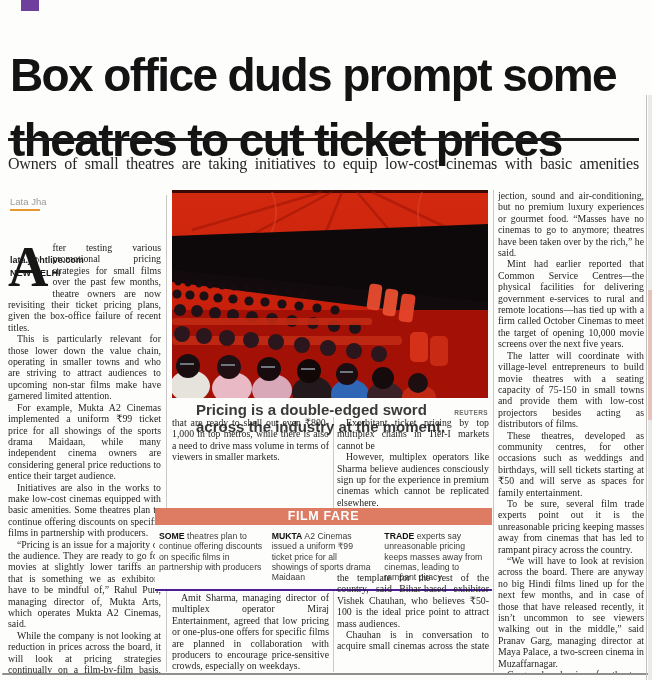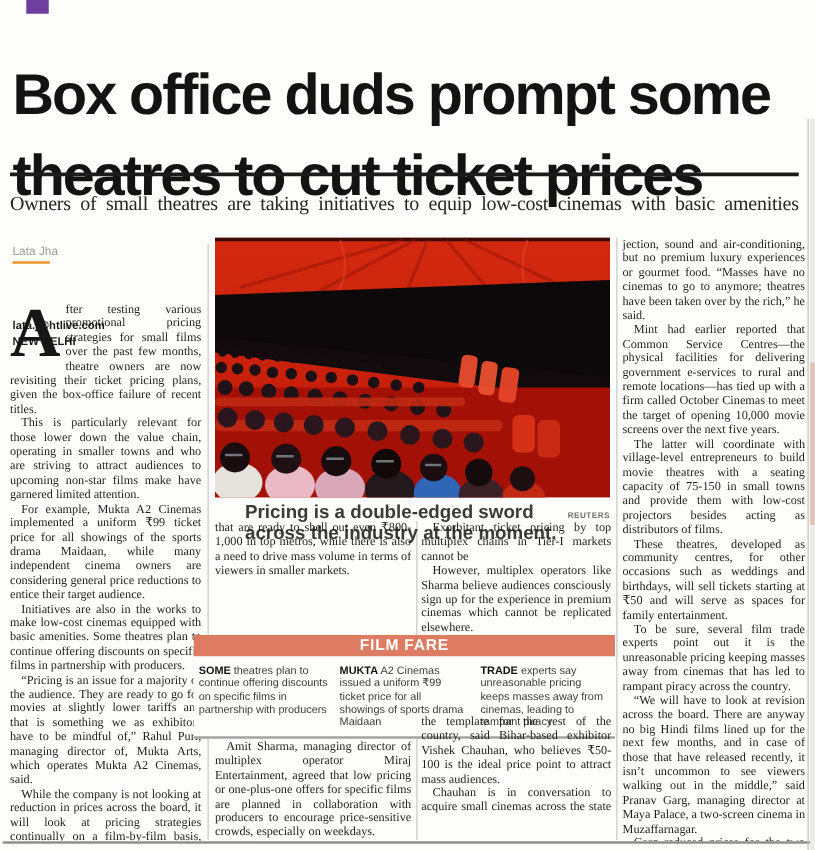--- a/index.html
+++ b/index.html
@@ -48,21 +48,21 @@
   .caption-row{position:absolute;left:172px;top:401px;width:316px;
                font-family:"Liberation Sans","DejaVu Sans",sans-serif;
                display:flex;justify-content:space-between;align-items:baseline;}
   .caption{font-size:15px;font-weight:600;color:#3a3a3a;margin-left:24px;}
   .credit{font-size:6.5px;font-weight:bold;color:#6e6e6e;letter-spacing:0.4px;}
   
   .filmfare{position:absolute;left:155px;top:508px;width:337px;background:#fdfdfc;
             font-family:"Liberation Sans","DejaVu Sans",sans-serif;}
   .ff-bar{height:17px;background:#dd7b63;color:#ffffff;font-weight:bold;font-size:12.5px;
           letter-spacing:0.6px;text-align:center;line-height:17px;}
-  .ff-cols{display:flex;gap:9px;padding:6px 4px 7px 4px;border-bottom:2px solid #a3a3a3;}
+  .ff-cols{display:flex;gap:9px;padding:6px 4px 7px 4px;border-bottom:2px solid #4c1d95;}
   .ff-item{flex:1;font-size:8.7px;line-height:10.3px;color:#3c3c3c;}
   .ff-item b{color:#111;}
 </style>
 </head>
 <body>
 
 <div id="page">
 
   <div class="corner-diamond"></div>
 

